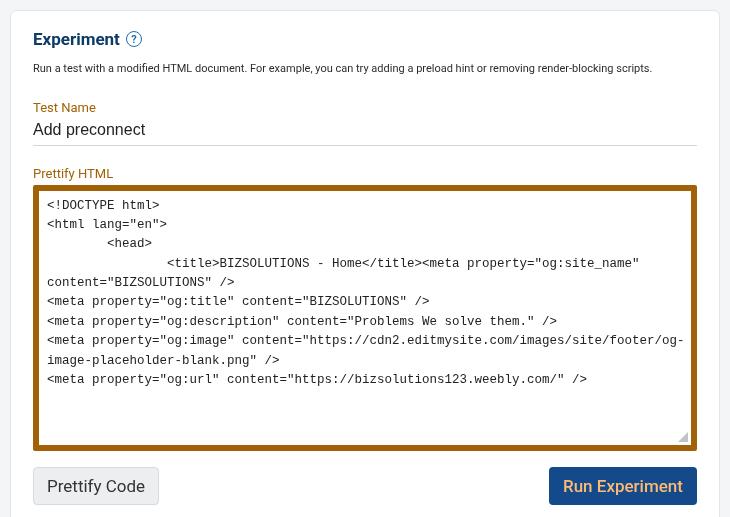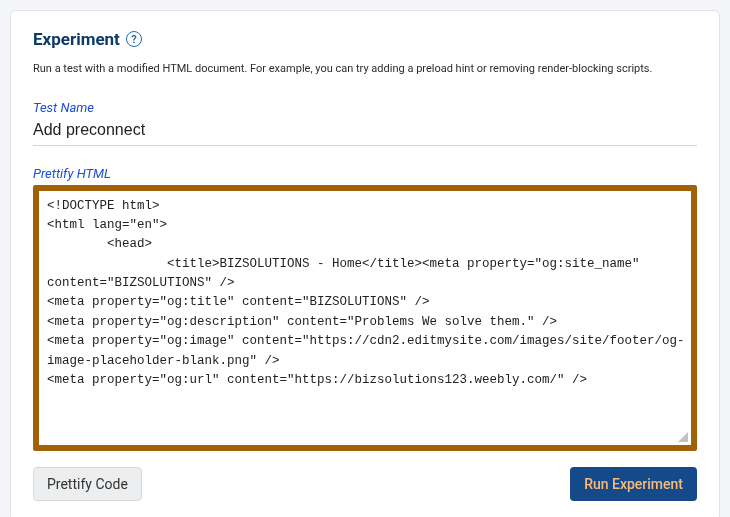--- a/index.html
+++ b/index.html
@@ -40,24 +40,23 @@
     font-weight: 700;
     line-height: 1;
   }
   .description {
     color: #2a2d30;
     font-size: 11px;
     line-height: 1.5;
     margin-bottom: 22px;
   }
   .field-label {
-    color: #1d4ed8;
+    color: #a16207;
     font-size: 13px;
     margin-bottom: 4px;
-    font-style: italic;
   }
   .text-input {
     width: 100%;
     border: none;
     border-bottom: 1px solid #d2d5d9;
     font-size: 16px;
     color: #222;
     padding: 2px 0 6px 0;
     outline: none;
     margin-bottom: 20px;
@@ -99,21 +98,21 @@
     width: 0; height: 0;
     border-left: 10px solid transparent;
     border-bottom: 10px solid #bfc3c8;
   }
   .button-row {
     display: flex;
     justify-content: space-between;
     align-items: center;
   }
   .btn {
-    font-size: 14px;
+    font-size: 17px;
     padding: 8px 13px;
     border-radius: 4px;
     cursor: pointer;
     border: 1px solid transparent;
     font-family: inherit;
   }
   .btn-secondary {
     background: #eceef0;
     border-color: #d7dade;
     color: #333;

